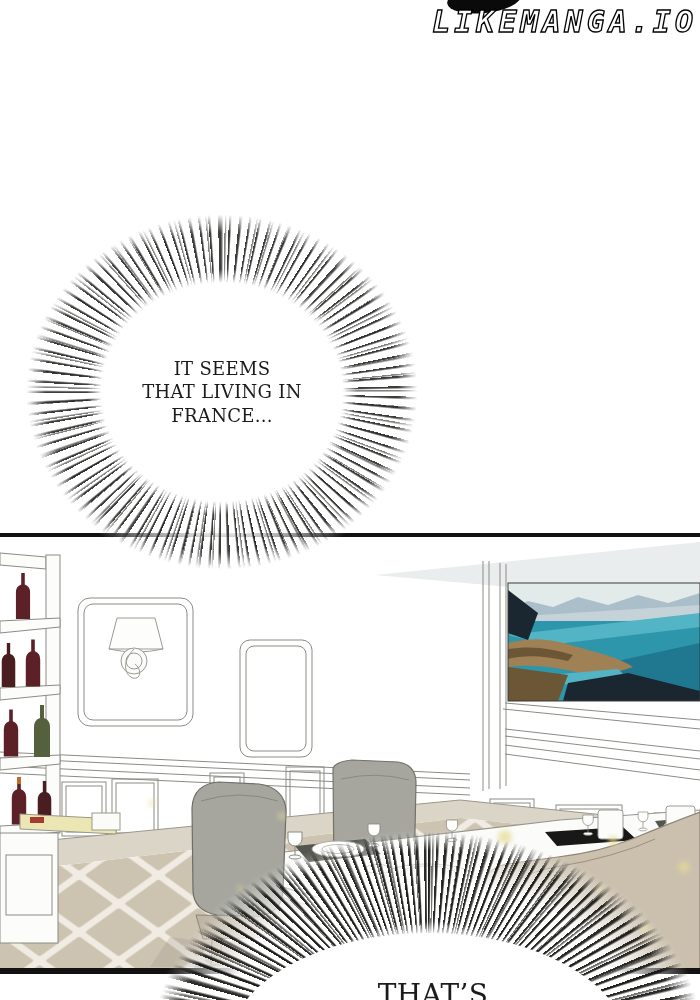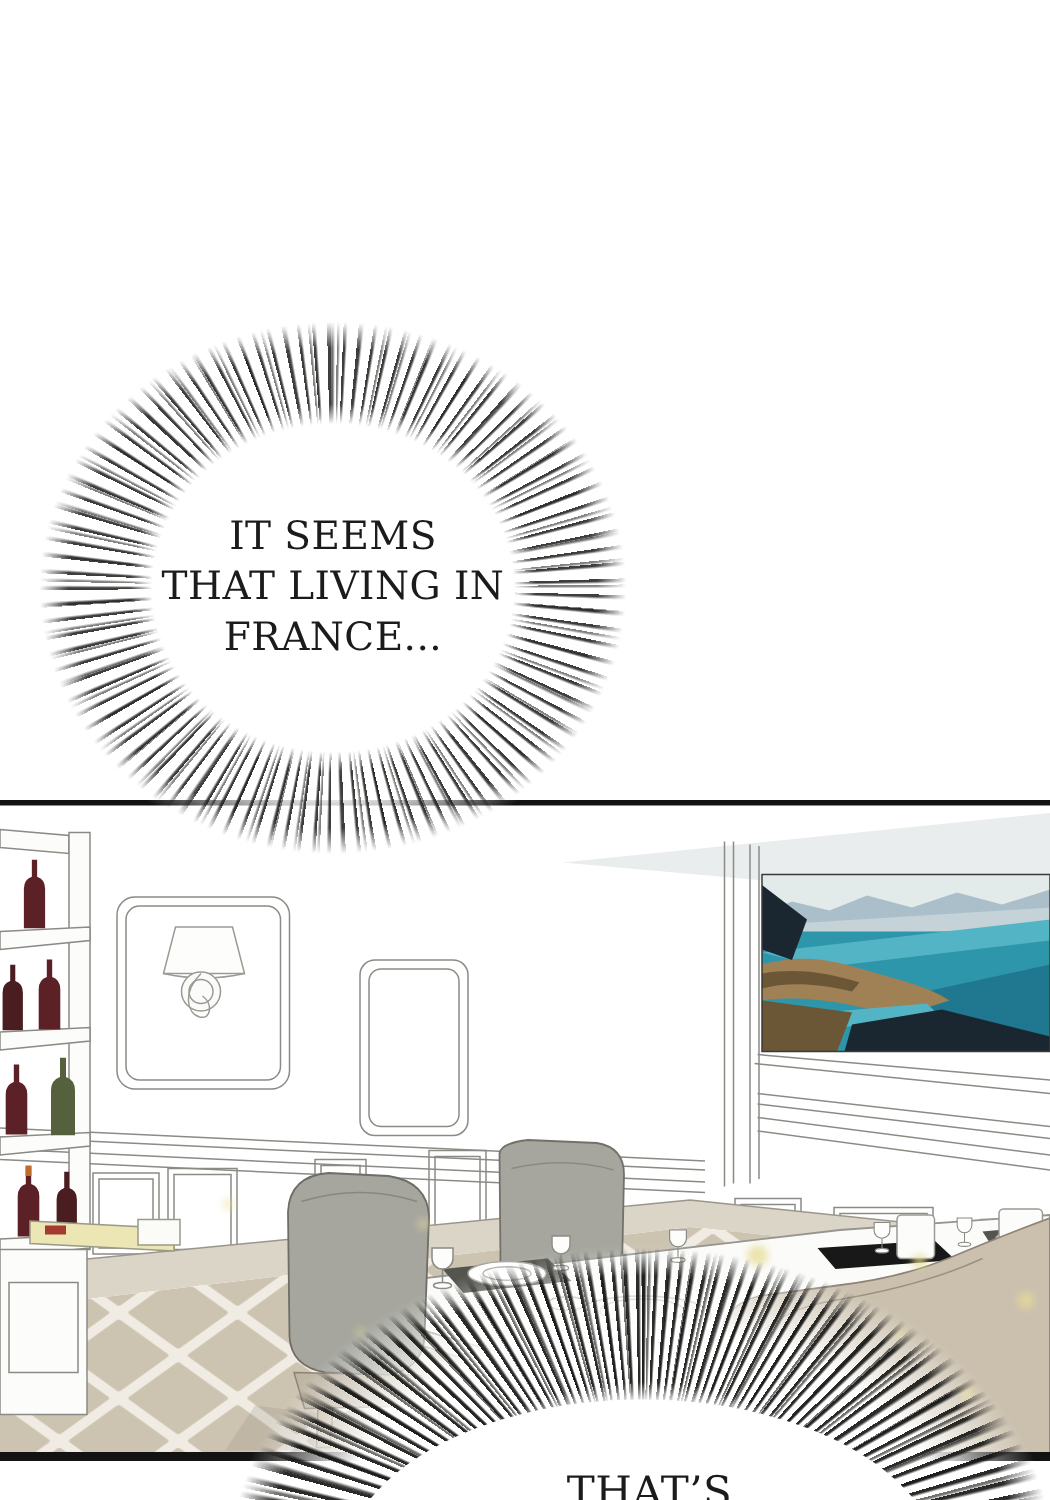--- a/index.html
+++ b/index.html
@@ -26,21 +26,21 @@
   .burst.dense .rays{
     background:
       repeating-conic-gradient(from 0deg, rgba(20,20,18,.9) 0deg 0.5deg, rgba(0,0,0,0) 1deg 2.3deg),
       repeating-conic-gradient(from 1.1deg, rgba(20,20,18,.6) 0deg 0.35deg, rgba(0,0,0,0) 0.8deg 3.9deg);
     -webkit-mask:radial-gradient(closest-side,transparent 0 48%,#000 54% 84%,transparent 92%);
             mask:radial-gradient(closest-side,transparent 0 48%,#000 54% 84%,transparent 92%);}
   .burst .core{position:absolute;background:#fff;border-radius:50%;
     display:flex;align-items:center;justify-content:center;text-align:center;}
   .bubble-text{
     font-family:"DejaVu Serif","Liberation Serif",serif;
-    font-size:26px;line-height:1.28;letter-spacing:.3px;color:#1b1b1b;
+    font-size:18px;line-height:1.28;letter-spacing:.3px;color:#1b1b1b;
     white-space:pre-line;}
   #bubble1{left:7px;top:197px;width:430px;height:390px;z-index:2;}
   #bubble1 .core{left:97px;top:87px;width:236px;height:216px;}
   #bubble2{left:118px;top:406px;width:460px;height:360px;z-index:2;}
   #bubble2 .core{left:113px;top:98px;width:234px;height:164px;}
   #bubble3{left:128px;top:813px;width:600px;height:470px;z-index:3;}
   #bubble3 .core{left:100px;top:120px;width:400px;height:230px;}
   #bubble3 .bubble-text{position:absolute;left:305px;top:164px;transform:translateX(-50%);font-size:28px;}
 
   
@@ -241,14 +241,18 @@
   </div>
 
 
   <div class="burst dense" id="bubble3">
     <div class="halo"></div>
     <div class="rays"></div>
     <div class="core"></div>
     <span class="bubble-text">THAT’S</span>
   </div>
 
+  <div class="watermark">
+    <div class="ink-blob"></div>
+    <span class="wm-text">LIKEMANGA.IO</span>
+  </div>
 
 </div>
 
 </body></html>

